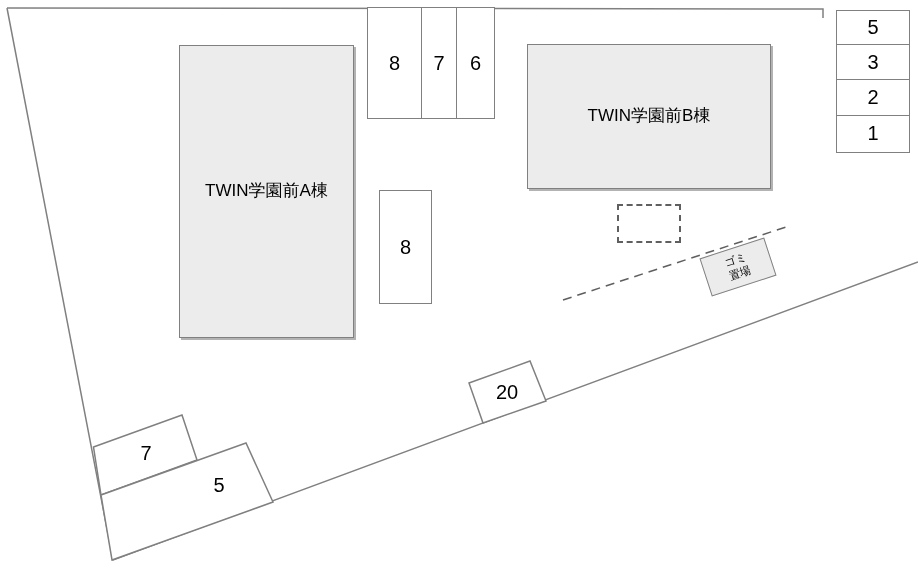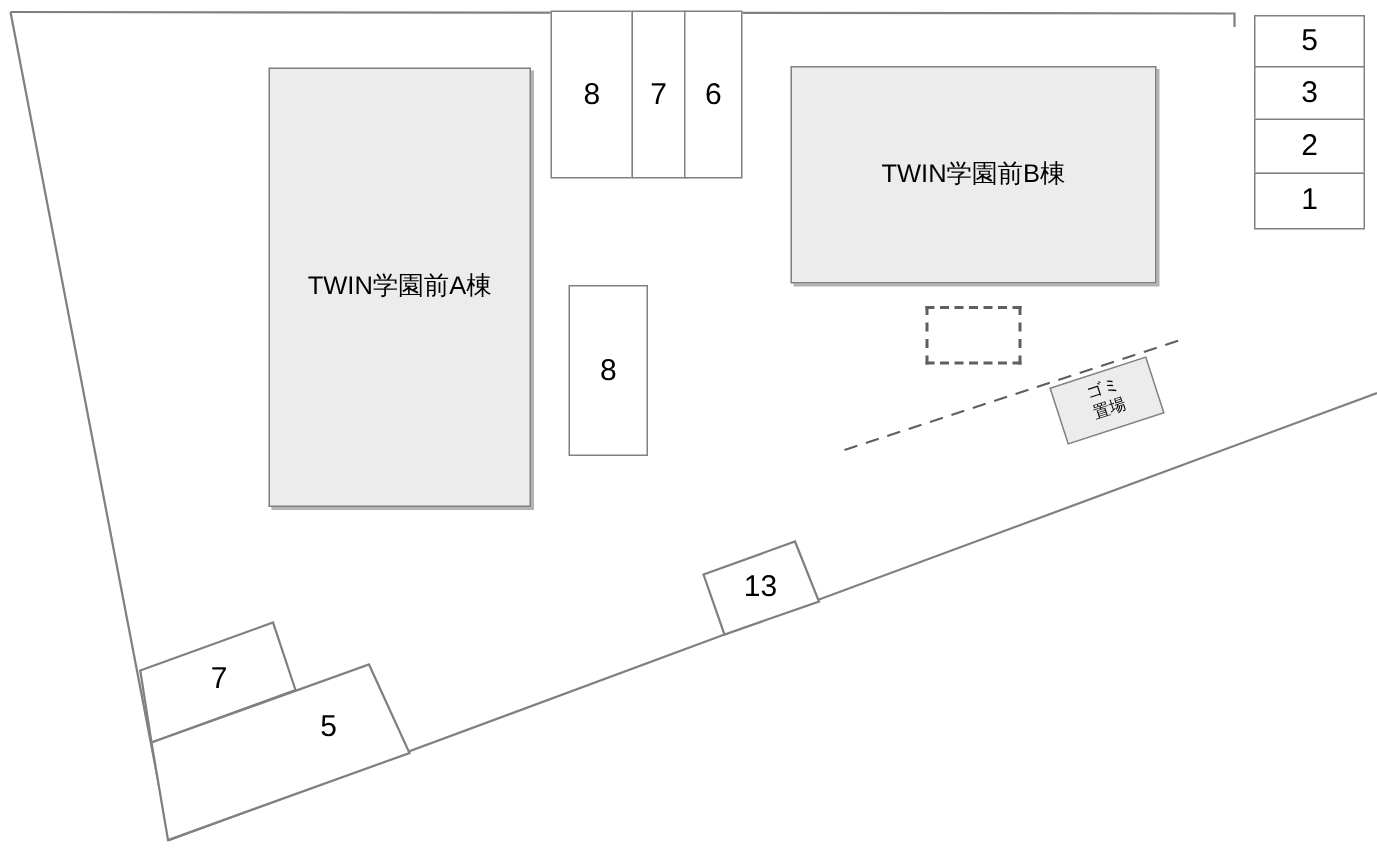--- a/index.html
+++ b/index.html
@@ -135,21 +135,21 @@
   </div>
   <div class="spot" style="left:836px; top:79px; width:74px; height:37px;">
     <span>2</span>
   </div>
   <div class="spot" style="left:836px; top:114.5px; width:74px; height:38px;">
     <span>1</span>
   </div>
 
   <div class="rot-label" style="left:146px; top:453px;">7</div>
   <div class="rot-label" style="left:219px; top:485px;">5</div>
-  <div class="rot-label" style="left:507px; top:392px;">13</div>
+  <div class="rot-label" style="left:507px; top:392px;">20</div>
 
   <div id="garbage-area">
     <span>ゴミ</span>
     <span>置場</span>
   </div>
 
   <div id="dashed-rect"></div>
 
 </div>
 

